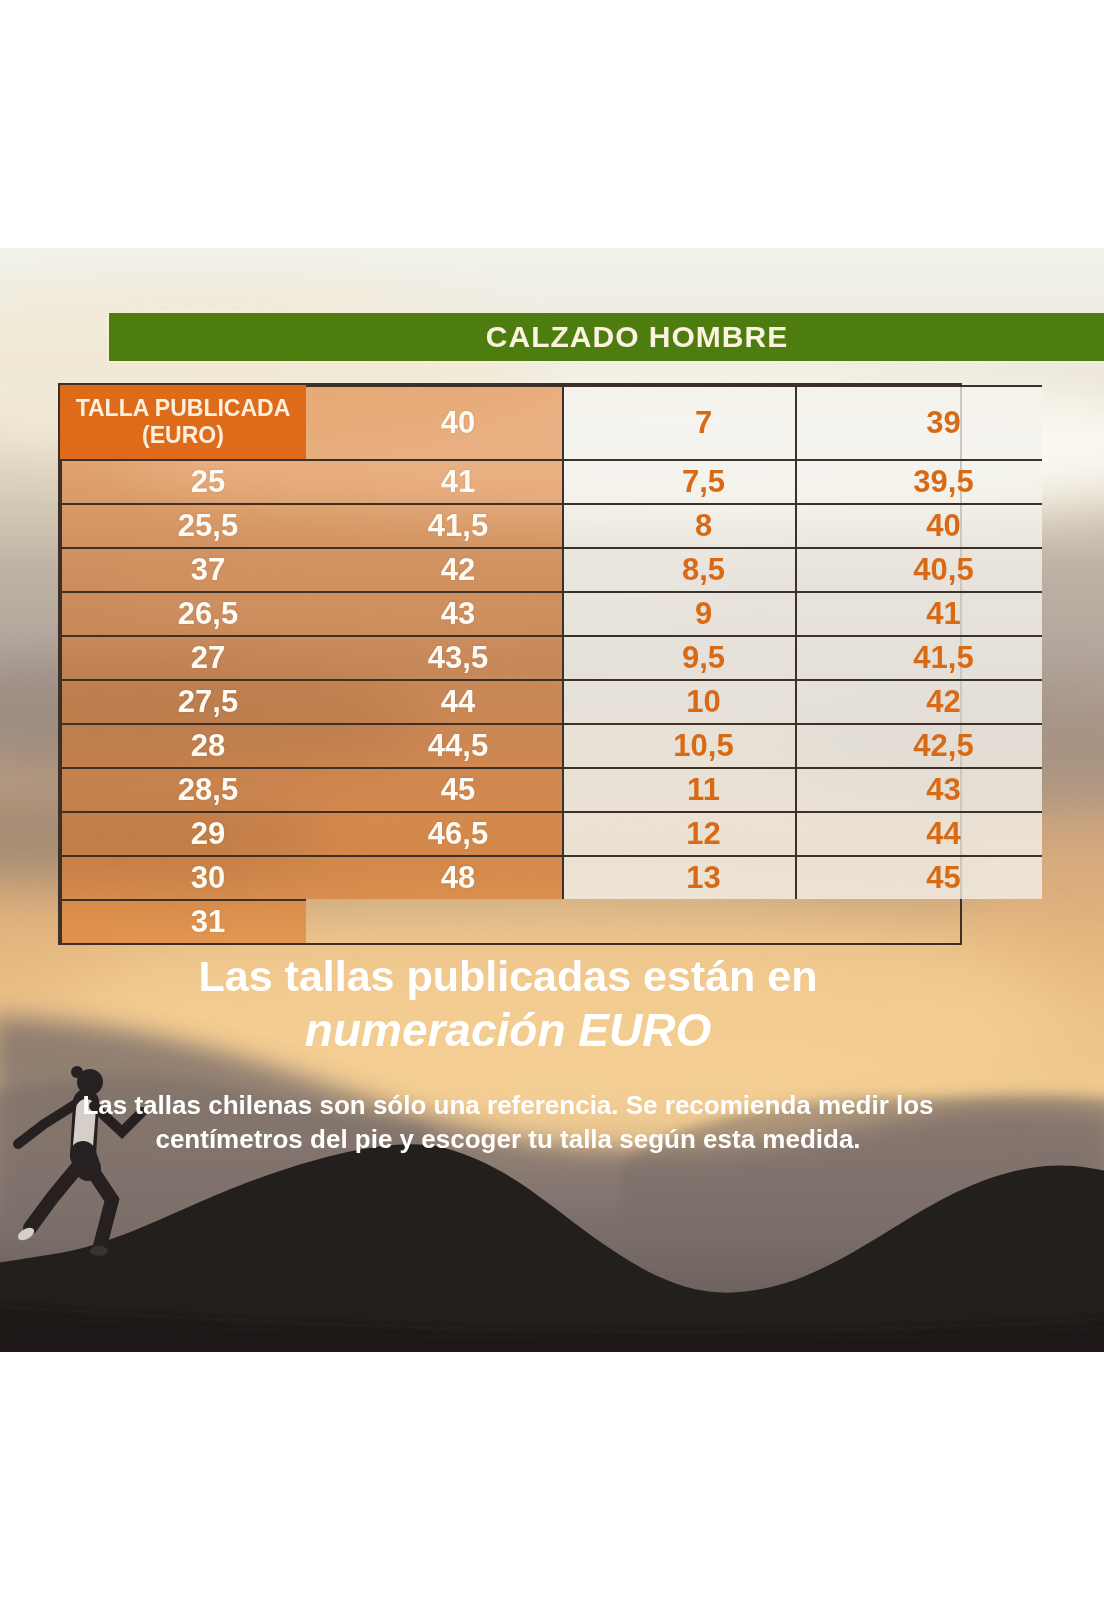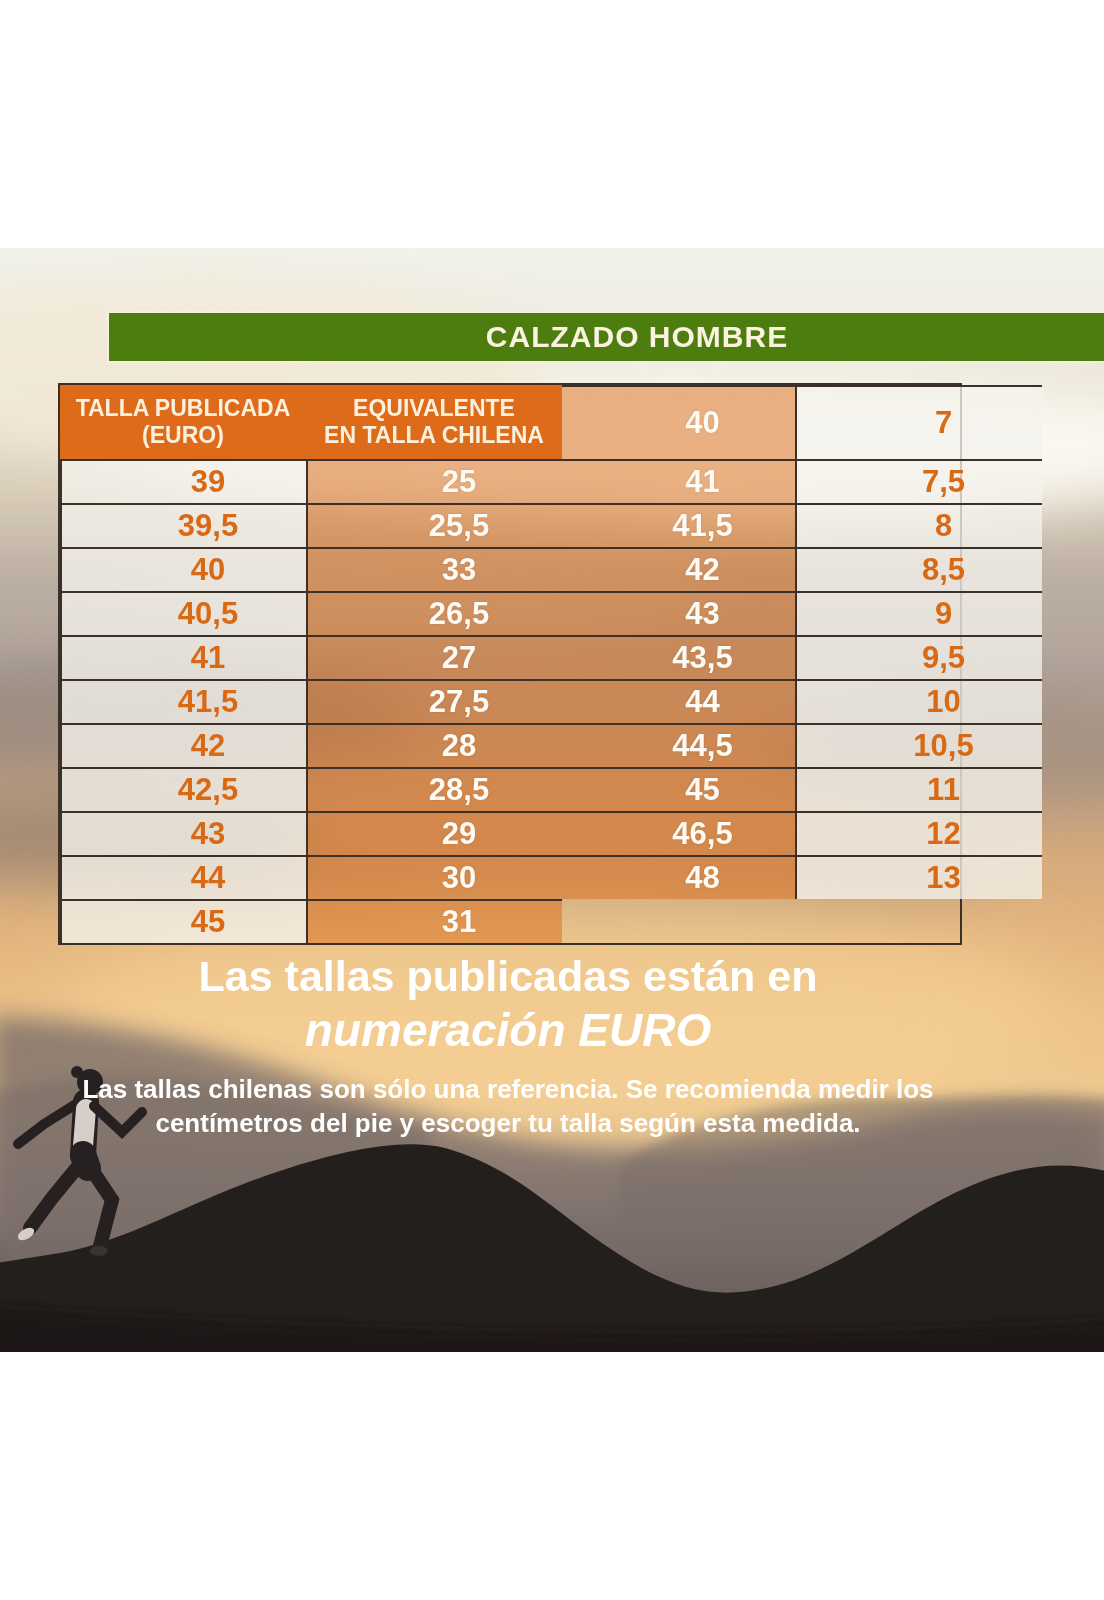--- a/index.html
+++ b/index.html
@@ -42,21 +42,21 @@
   .size-table .td.bl{border-left:2px solid #3b3129;}
   .size-table .td.orange-bg{background:rgba(219,112,30,.52);color:#fdfbf4;text-shadow:0 0 2px rgba(120,60,10,.25);}
   .size-table .td.light-bg{background:rgba(244,242,236,.78);color:#d96a15;}
   .row{display:contents;}
   
   .notes{
     position:absolute;left:0;top:950px;width:1016px;text-align:center;color:#ffffff;
   }
   .notes .h1{font-size:43px;font-weight:bold;line-height:52px;}
   .notes .h2{font-size:46px;font-weight:bold;font-style:italic;line-height:56px;}
-  .notes .body{margin-top:14px;font-size:26px;font-weight:bold;line-height:34px;}
+  .notes .body{margin-top:30px;font-size:26px;font-weight:bold;line-height:34px;}
 </style>
 </head>
 <body>
 
 <div class="photo">
   <svg viewBox="0 0 1104 1104" xmlns="http://www.w3.org/2000/svg">
     <defs>
       <linearGradient id="sky" x1="0" y1="0" x2="0" y2="1">
         <stop offset="0%" stop-color="#f1f2ec"></stop>
         <stop offset="8%" stop-color="#eeebe0"></stop>
@@ -131,42 +131,38 @@
 
 <div class="title-bar">
   <span>CALZADO HOMBRE</span>
 </div>
 
 <div class="size-table">
   <div class="th">
     <span>TALLA PUBLICADA</span>
     <span>(EURO)</span>
   </div>
-  <div class="th">
-    <span>EQUIVALENTE</span>
-    <span>EN TALLA CHILENA</span>
-  </div>
 
   <div class="row">
     <div class="td orange-bg">40</div>
     <div class="td light-bg bl">7</div>
     <div class="td light-bg bl">39</div>
     <div class="td orange-bg bl">25</div>
   </div>
   <div class="row">
     <div class="td orange-bg">41</div>
     <div class="td light-bg bl">7,5</div>
     <div class="td light-bg bl">39,5</div>
     <div class="td orange-bg bl">25,5</div>
   </div>
   <div class="row">
     <div class="td orange-bg">41,5</div>
     <div class="td light-bg bl">8</div>
     <div class="td light-bg bl">40</div>
-    <div class="td orange-bg bl">33</div>
+    <div class="td orange-bg bl">37</div>
   </div>
   <div class="row">
     <div class="td orange-bg">42</div>
     <div class="td light-bg bl">8,5</div>
     <div class="td light-bg bl">40,5</div>
     <div class="td orange-bg bl">26,5</div>
   </div>
   <div class="row">
     <div class="td orange-bg">43</div>
     <div class="td light-bg bl">9</div>

